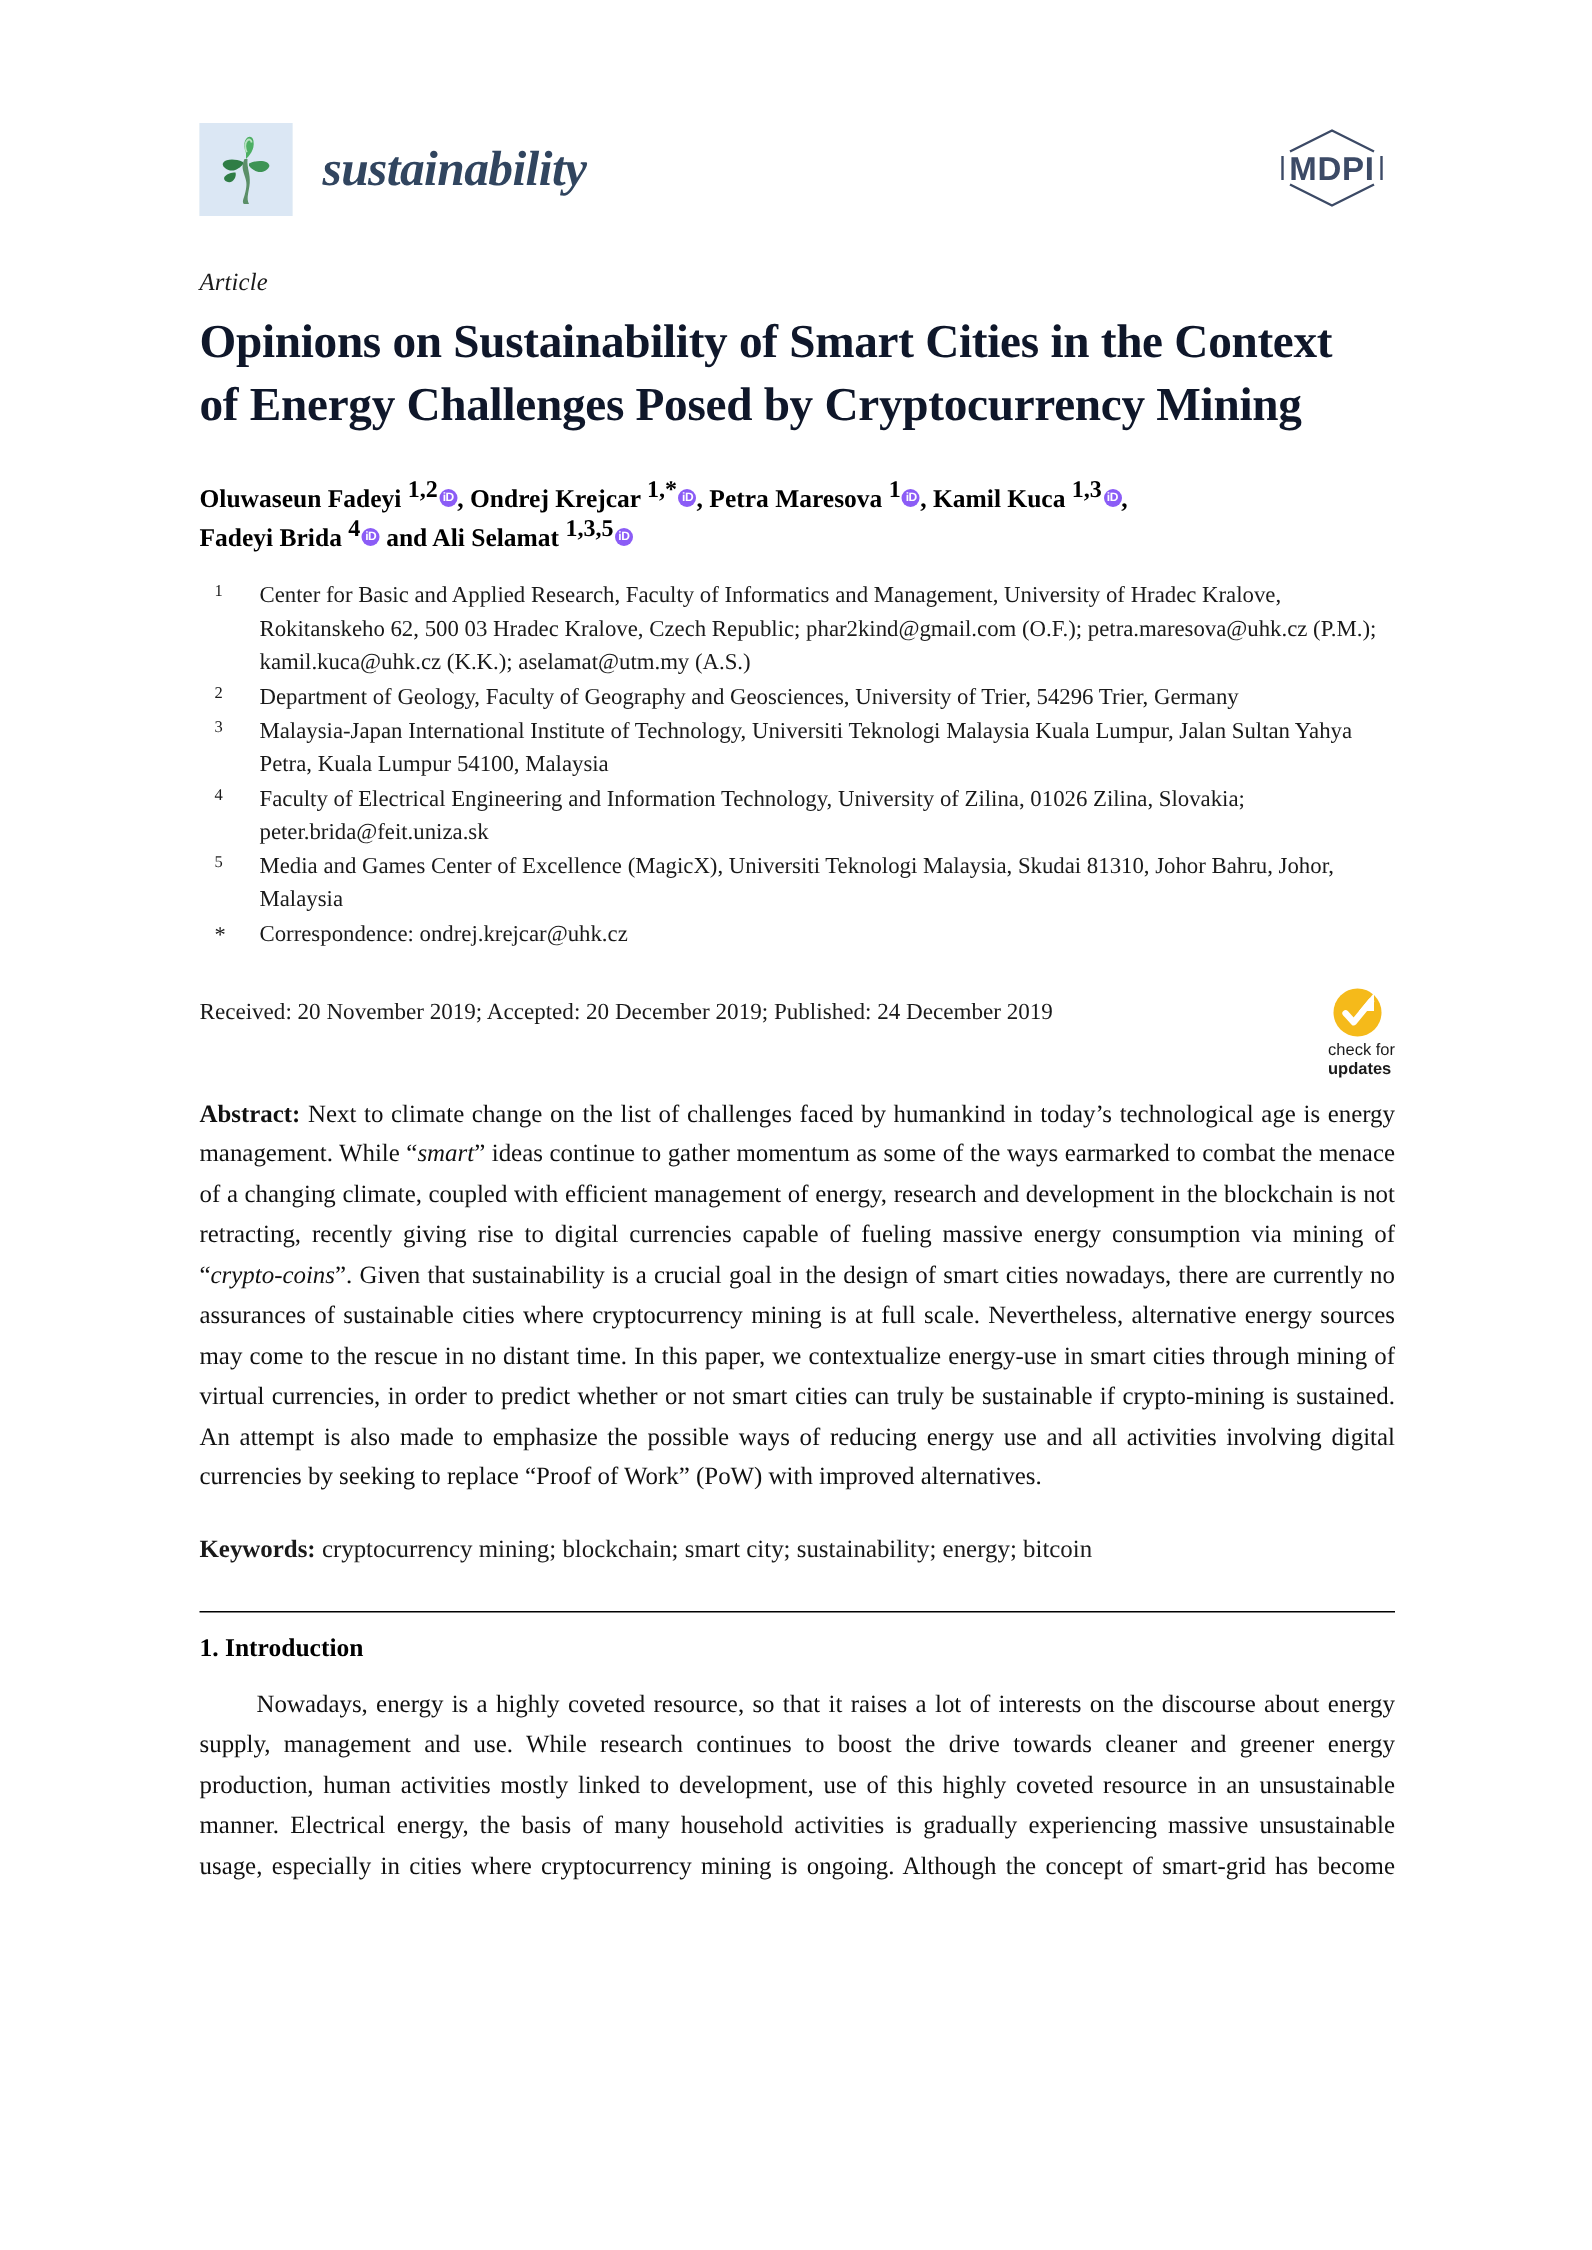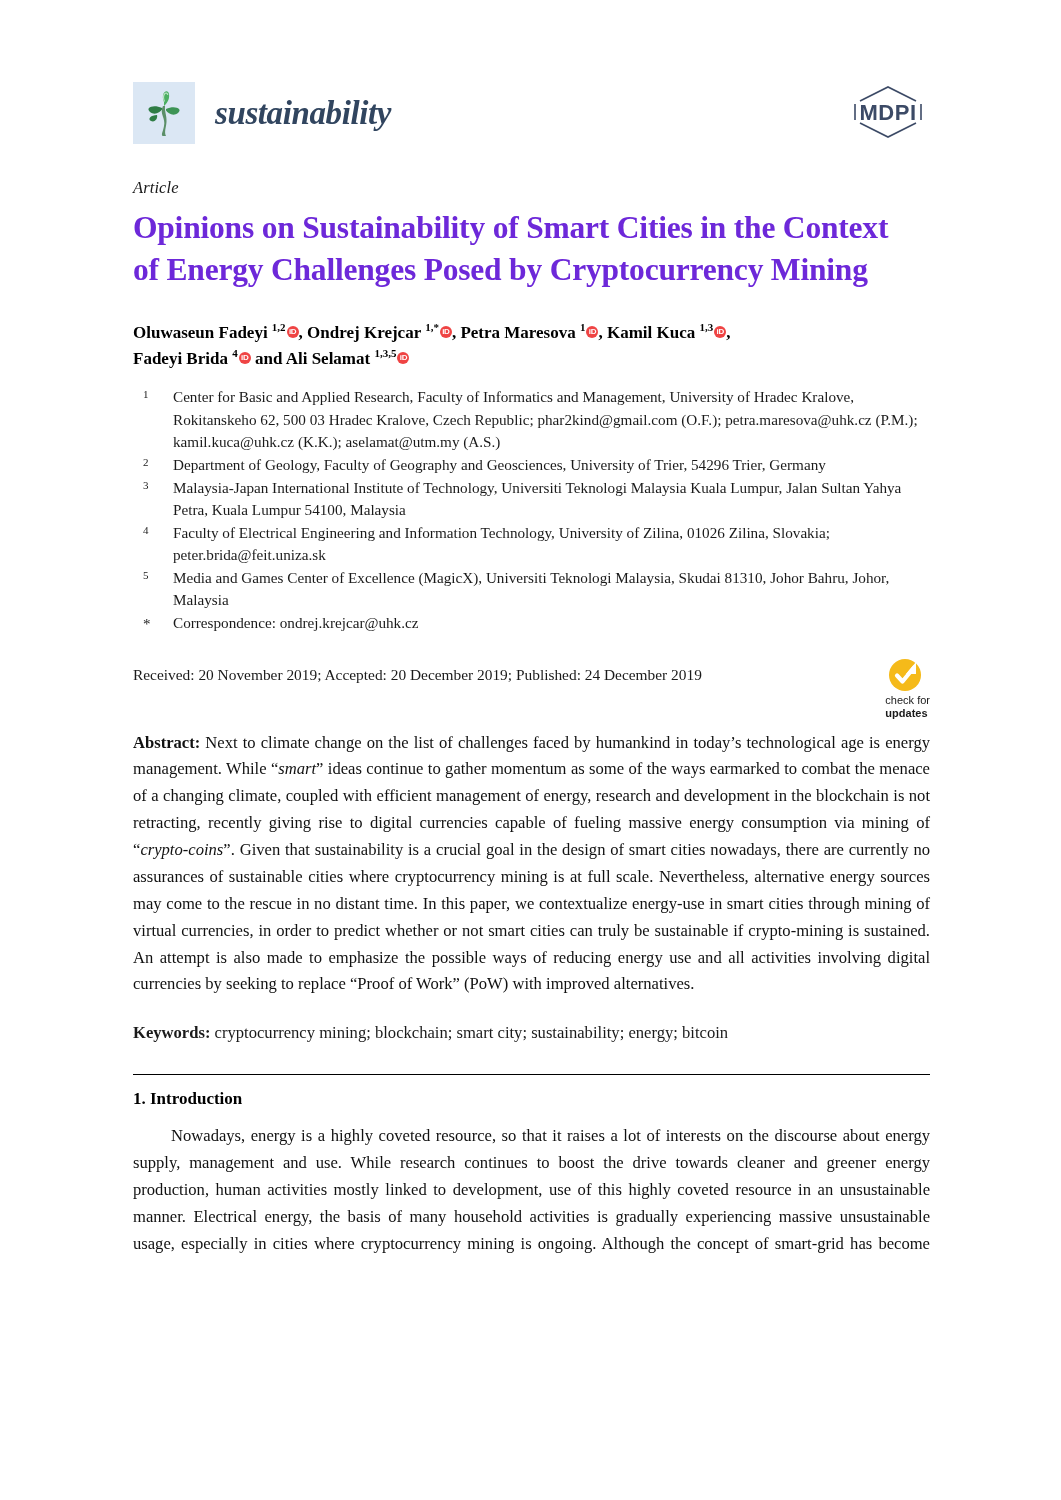--- a/index.html
+++ b/index.html
@@ -68,45 +68,45 @@
     font-style: italic;
     font-size: 16.5px;
     color: #1a1a1a;
     letter-spacing: 0.1px;
   }
   .paper-title {
     margin-top: 9px;
     font-size: 31.5px;
     font-weight: 700;
     line-height: 1.33;
-    color: #6d28d9;
+    color: #0f172a;
     letter-spacing: -0.2px;
     max-width: 760px;
   }
 
   
   .authors {
     margin-top: 29px;
     font-size: 17px;
     font-weight: 700;
     line-height: 1.55;
     color: #000;
   }
   .authors sup {
     font-weight: 700;
-    font-size: 11px;
+    font-size: 16px;
     vertical-align: super;
     line-height: 0;
   }
   .orcid {
     display: inline-block;
     width: 12px;
     height: 12px;
     border-radius: 50%;
-    background: #ef4444;
+    background: #8b5cf6;
     color: #ffffff;
     font-family: "Liberation Sans", sans-serif;
     font-size: 8px;
     font-weight: 700;
     line-height: 12px;
     text-align: center;
     vertical-align: 4px;
     margin-left: 1px;
     letter-spacing: -0.3px;
   }

